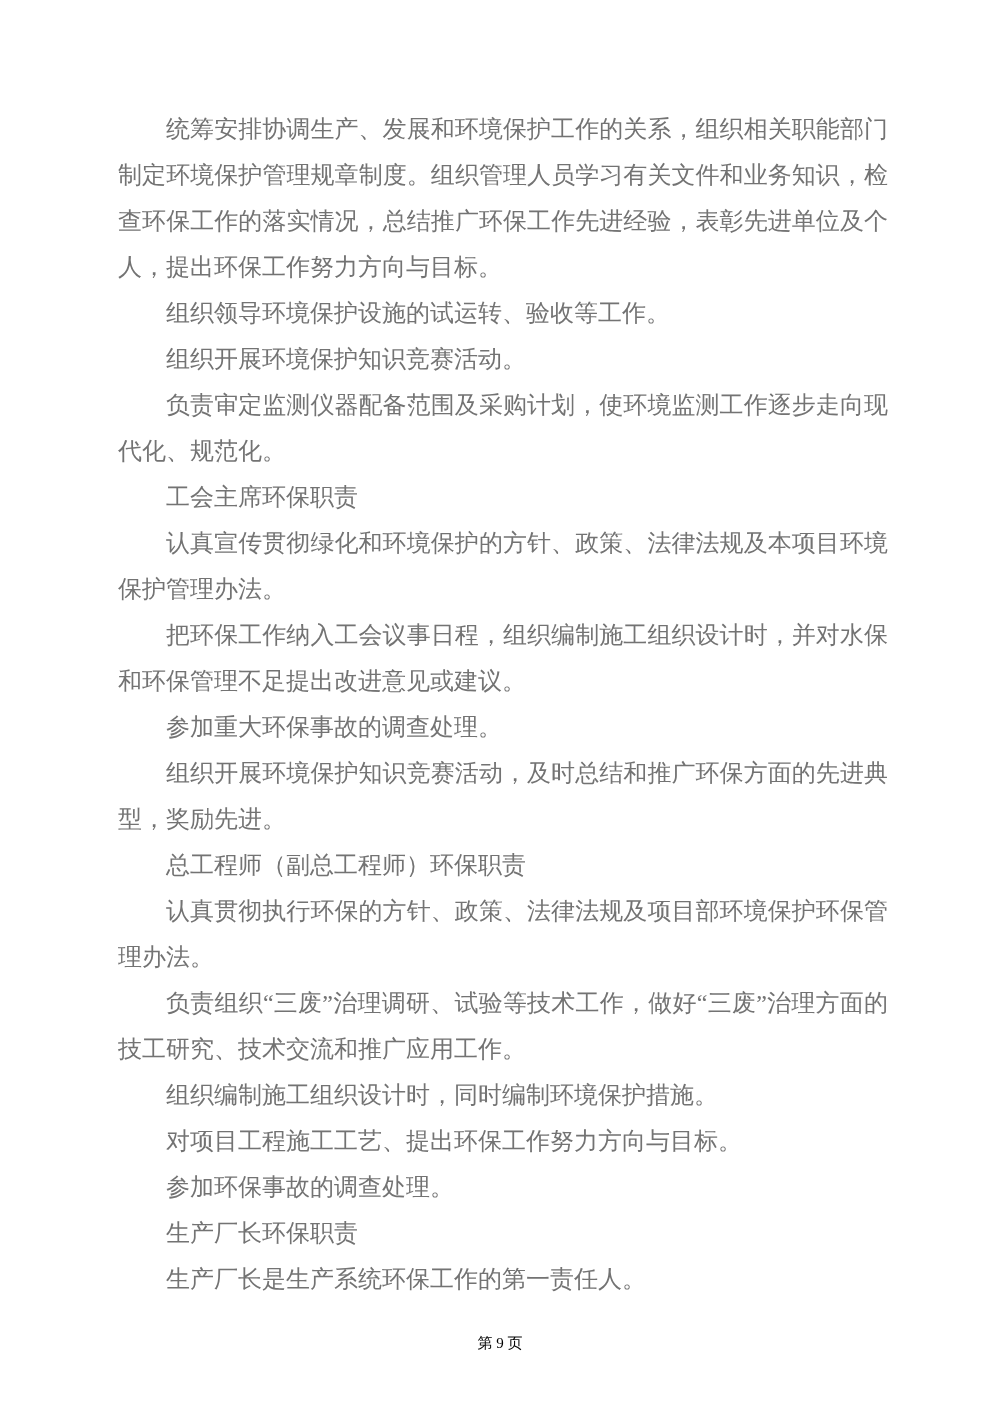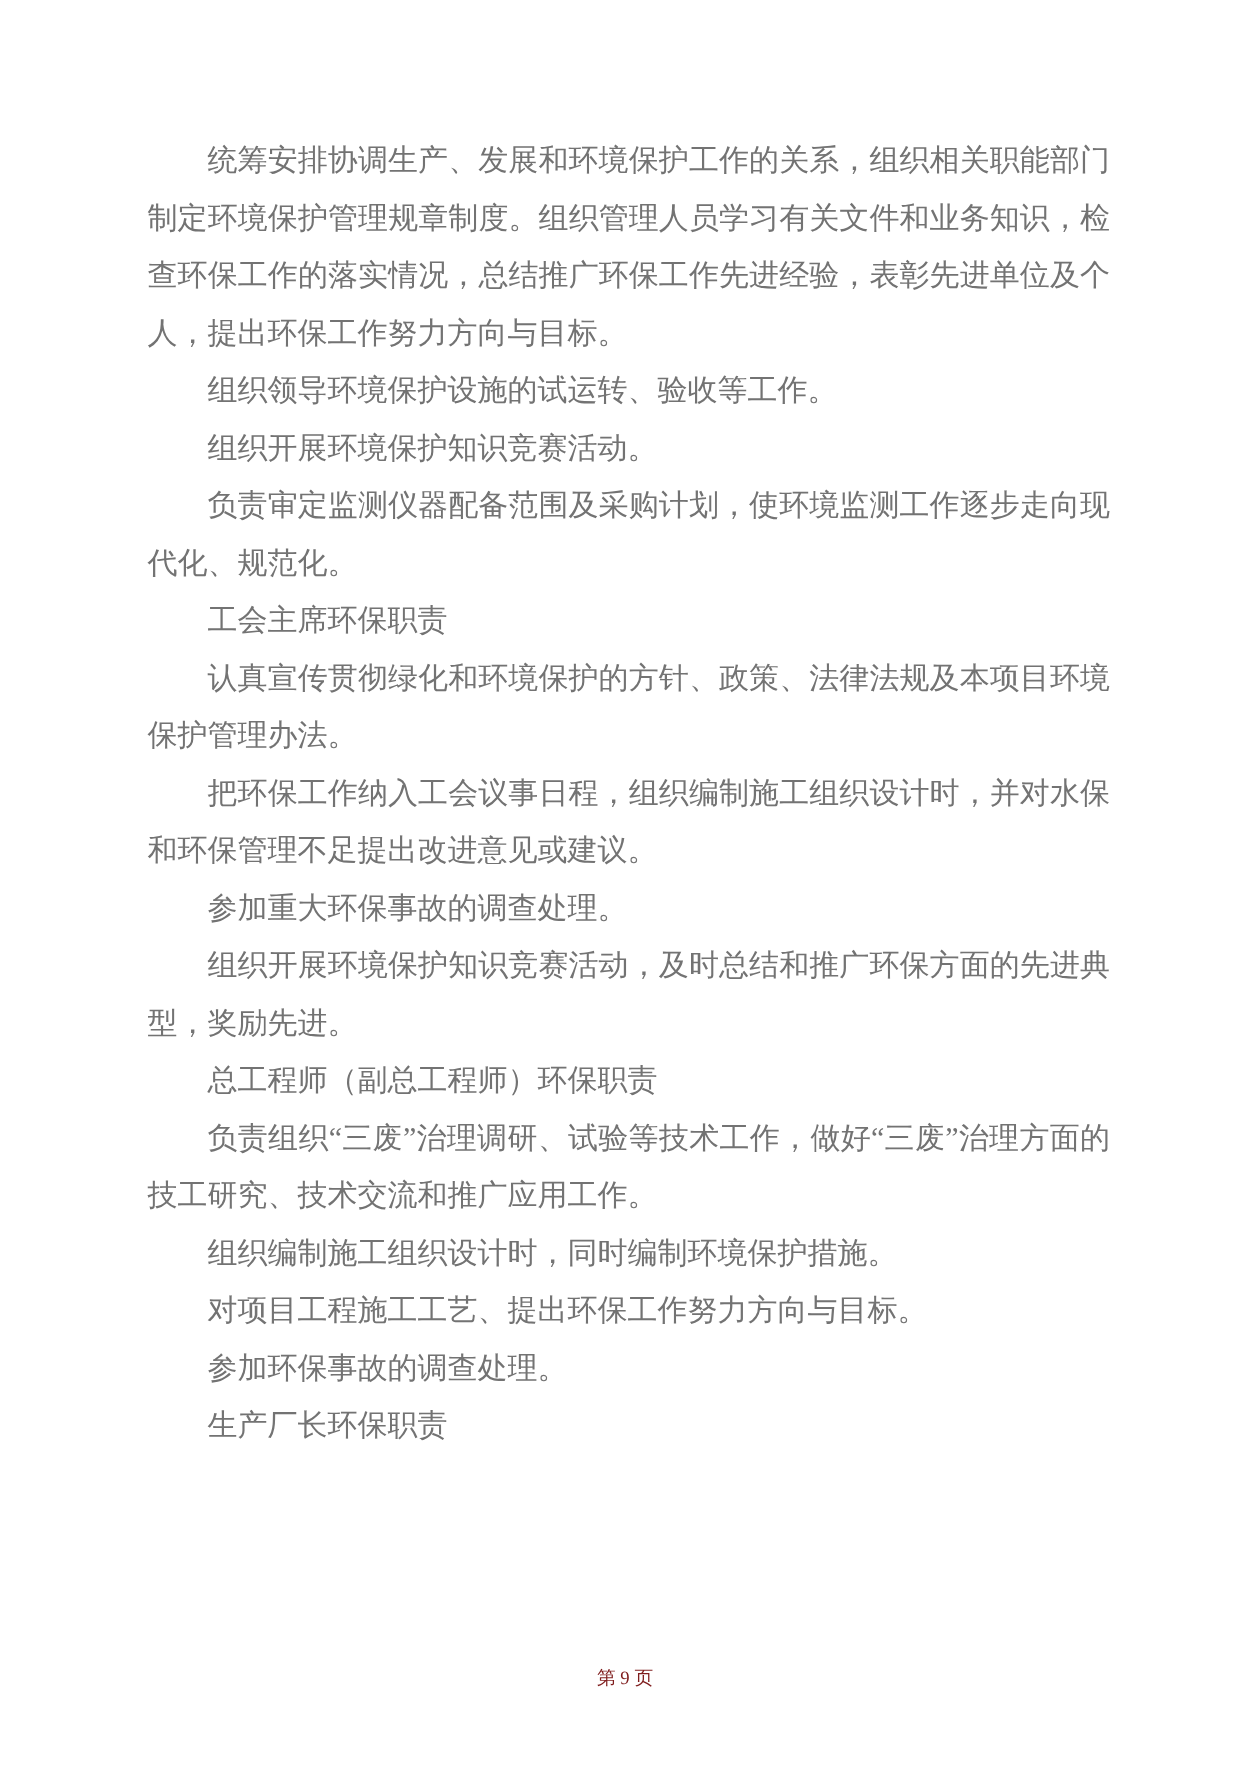--- a/index.html
+++ b/index.html
@@ -32,39 +32,41 @@
     word-break: break-all;
   }
   .doc-footer {
     position: absolute;
     top: 1331px;
     left: 0;
     width: 1000px;
     text-align: center;
     font-size: 15px;
     line-height: 24px;
-    color: #7f1d1d;
+    color: #000000;
   }
 </style>
 </head>
 <body>
 
 <div class="doc-content">
   <p>统筹安排协调生产、发展和环境保护工作的关系，组织相关职能部门制定环境保护管理规章制度。组织管理人员学习有关文件和业务知识，检查环保工作的落实情况，总结推广环保工作先进经验，表彰先进单位及个人，提出环保工作努力方向与目标。</p>
   <p>组织领导环境保护设施的试运转、验收等工作。</p>
   <p>组织开展环境保护知识竞赛活动。</p>
   <p>负责审定监测仪器配备范围及采购计划，使环境监测工作逐步走向现代化、规范化。</p>
   <p>工会主席环保职责</p>
   <p>认真宣传贯彻绿化和环境保护的方针、政策、法律法规及本项目环境保护管理办法。</p>
   <p>把环保工作纳入工会议事日程，组织编制施工组织设计时，并对水保和环保管理不足提出改进意见或建议。</p>
   <p>参加重大环保事故的调查处理。</p>
   <p>组织开展环境保护知识竞赛活动，及时总结和推广环保方面的先进典型，奖励先进。</p>
   <p>总工程师（副总工程师）环保职责</p>
+  <p>认真贯彻执行环保的方针、政策、法律法规及项目部环境保护环保管理办法。</p>
   <p>负责组织“三废”治理调研、试验等技术工作，做好“三废”治理方面的技工研究、技术交流和推广应用工作。</p>
   <p>组织编制施工组织设计时，同时编制环境保护措施。</p>
   <p>对项目工程施工工艺、提出环保工作努力方向与目标。</p>
   <p>参加环保事故的调查处理。</p>
   <p>生产厂长环保职责</p>
+  <p>生产厂长是生产系统环保工作的第一责任人。</p>
 </div>
 
 <div class="doc-footer">
   <span>第 9 页</span>
 </div>
 
 </body></html>

